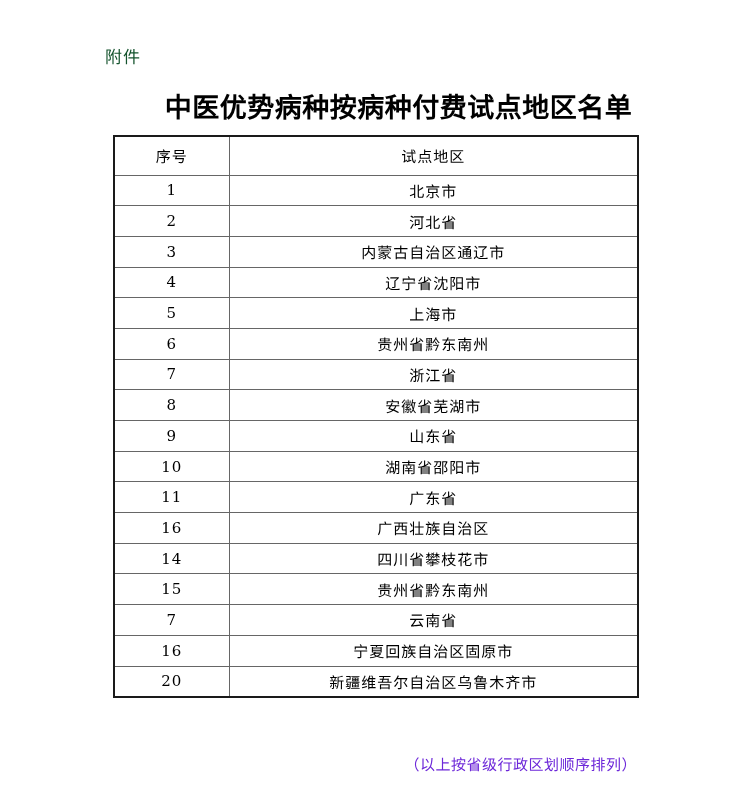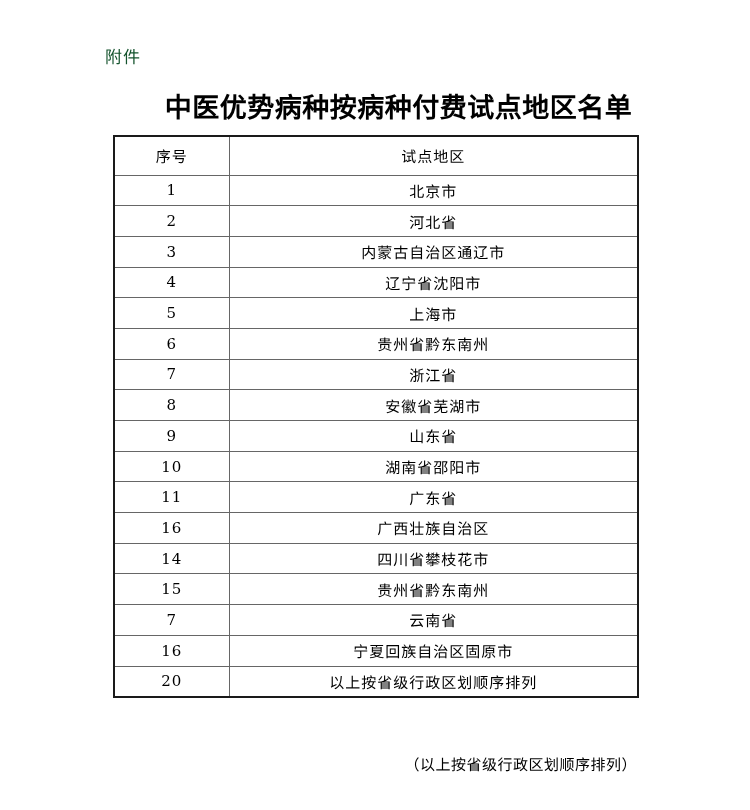--- a/index.html
+++ b/index.html
@@ -67,21 +67,21 @@
   }
 
   .footnote {
     position: absolute;
     left: 113px;
     top: 753px;
     width: 524px;
     text-align: right;
     font-size: 15px;
     font-family: Liberation Sans, sans-serif;
-    color: #000000;
+    color: #6d28d9;
     letter-spacing: 0.5px;
   }
 </style>
 </head>
 <body>
 
 <div class="attachment-label">附件</div>
 
 <h1 class="doc-title">中医优势病种按病种付费试点地区名单</h1>
 
@@ -156,18 +156,18 @@
       <tr>
         <td class="cell-index">7</td>
         <td>云南省</td>
       </tr>
       <tr>
         <td class="cell-index">16</td>
         <td>宁夏回族自治区固原市</td>
       </tr>
       <tr>
         <td class="cell-index">20</td>
-        <td>以上按省级行政区划顺序排列</td>
+        <td>新疆维吾尔自治区乌鲁木齐市</td>
       </tr>
     </tbody>
 </table>
 
 <div class="footnote">（以上按省级行政区划顺序排列）</div>
 
 </body></html>

